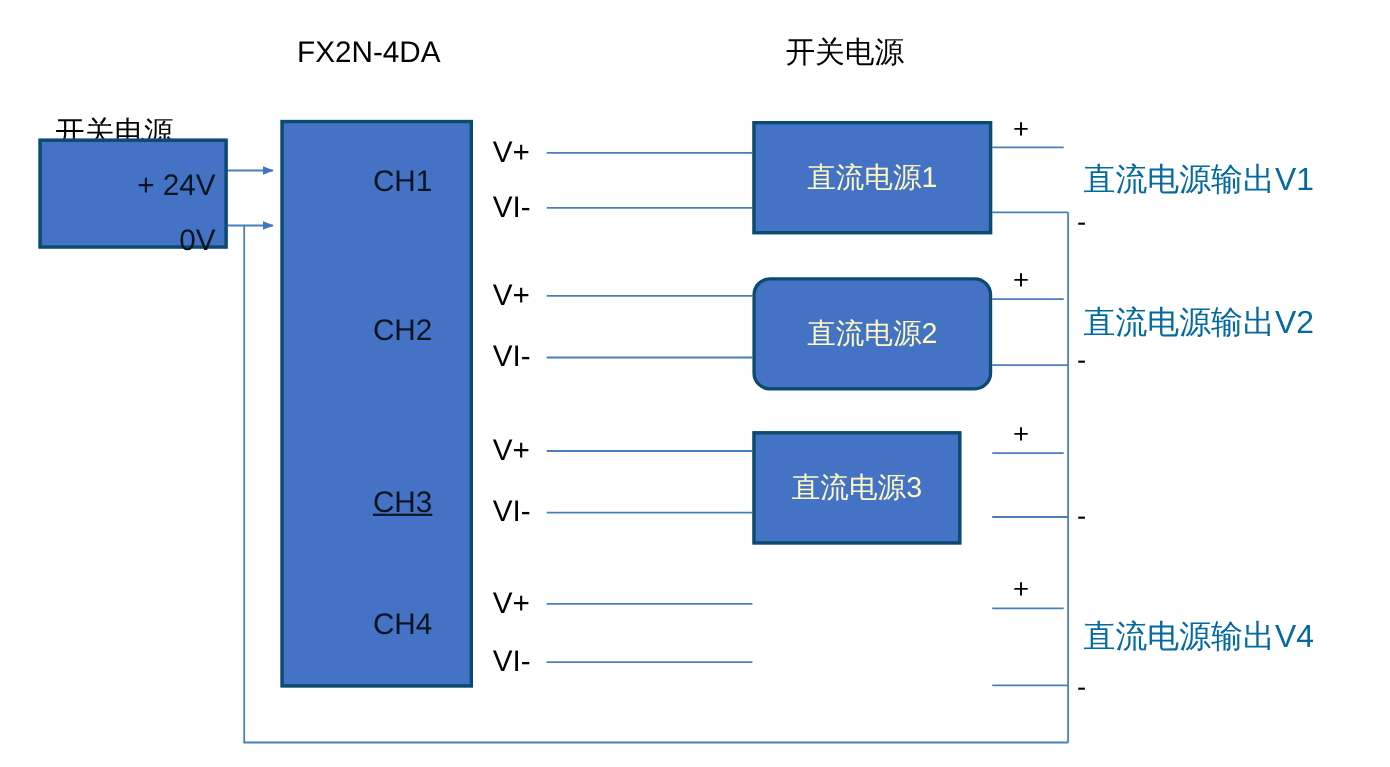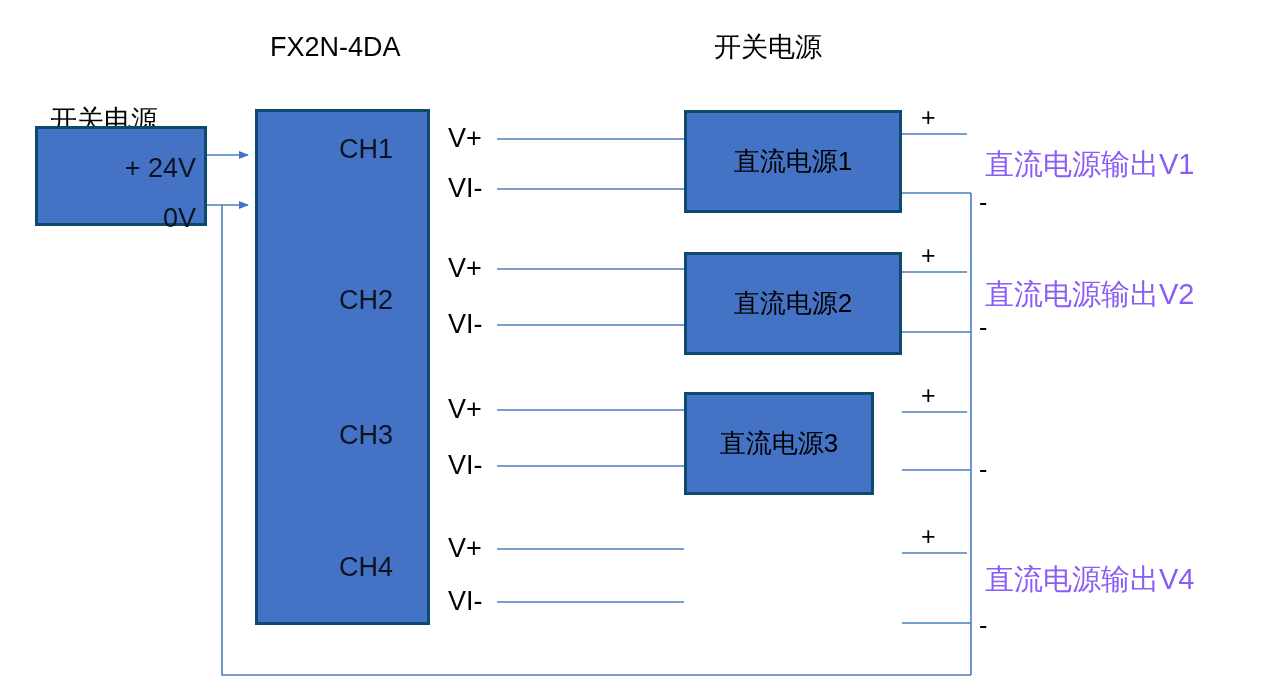--- a/index.html
+++ b/index.html
@@ -53,25 +53,25 @@
   .port-label {
     font-size: 27px;
     color: #000000;
   }
   .sign-label {
     font-size: 25px;
     color: #000000;
   }
   .out-label {
     font-size: 29px;
-    color: #8b5cf6;
+    color: #0369a1;
   }
   .term-label {
     font-size: 26px;
-    color: #000000;
+    color: #fef9c3;
   }
   .psu-box {
     display: block;
   }
   .psu-term {
     position: absolute;
     right: 8px;
     font-size: 27px;
     color: #0D1421;
     white-space: nowrap;
@@ -131,41 +131,41 @@
 
   <div class="txt title-txt" style="left:50px; top:84px;margin-top:23px;">开关电源</div>
 
   <div class="box psu-box" style="left:35px; top:126px; width:172px; height:100px;">
     <span class="psu-term" style="top:24px;">+ 24V</span>
     <span class="psu-term" style="top:74px;">0V</span>
   </div>
 
   <div class="box" style="left:255px; top:109px; width:175px; height:516px;"></div>
 
-  <div class="txt box-label" style="left:339px; top:136px;">CH1</div>
+  <div class="txt box-label" style="left:339px; top:152px;">CH1</div>
   <div class="txt box-label" style="left:339px; top:287px;">CH2</div>
-  <div class="txt box-label" style="left:339px; top:422px;">CH3</div>
+  <div class="txt box-label" style="left:339px; top:443px;text-decoration:underline;">CH3</div>
   <div class="txt box-label" style="left:339px; top:554px;">CH4</div>
 
   <div class="txt port-label" style="left:448px; top:125px;">V+</div>
   <div class="txt port-label" style="left:448px; top:175px;">VI-</div>
 
   <div class="txt port-label" style="left:448px; top:255px;">V+</div>
   <div class="txt port-label" style="left:448px; top:311px;">VI-</div>
 
   <div class="txt port-label" style="left:448px; top:396px;">V+</div>
   <div class="txt port-label" style="left:448px; top:452px;">VI-</div>
 
   <div class="txt port-label" style="left:448px; top:535px;">V+</div>
   <div class="txt port-label" style="left:448px; top:588px;">VI-</div>
 
   <div class="box" style="left:684px; top:110px; width:218px; height:103px;">
     <span class="term-label">直流电源1</span>
   </div>
-  <div class="box" style="left:684px; top:252px; width:218px; height:103px;">
+  <div class="box" style="left:684px; top:252px; width:218px; height:103px;border-radius:16px;">
     <span class="term-label">直流电源2</span>
   </div>
   <div class="box" style="left:684px; top:392px; width:190px; height:103px;">
     <span class="term-label">直流电源3</span>
   </div>
 
   <div class="txt sign-label" style="left:921px; top:105px;">+</div>
   <div class="txt sign-label" style="left:979px; top:190px;">-</div>
 
   <div class="txt sign-label" style="left:921px; top:243px;">+</div>

